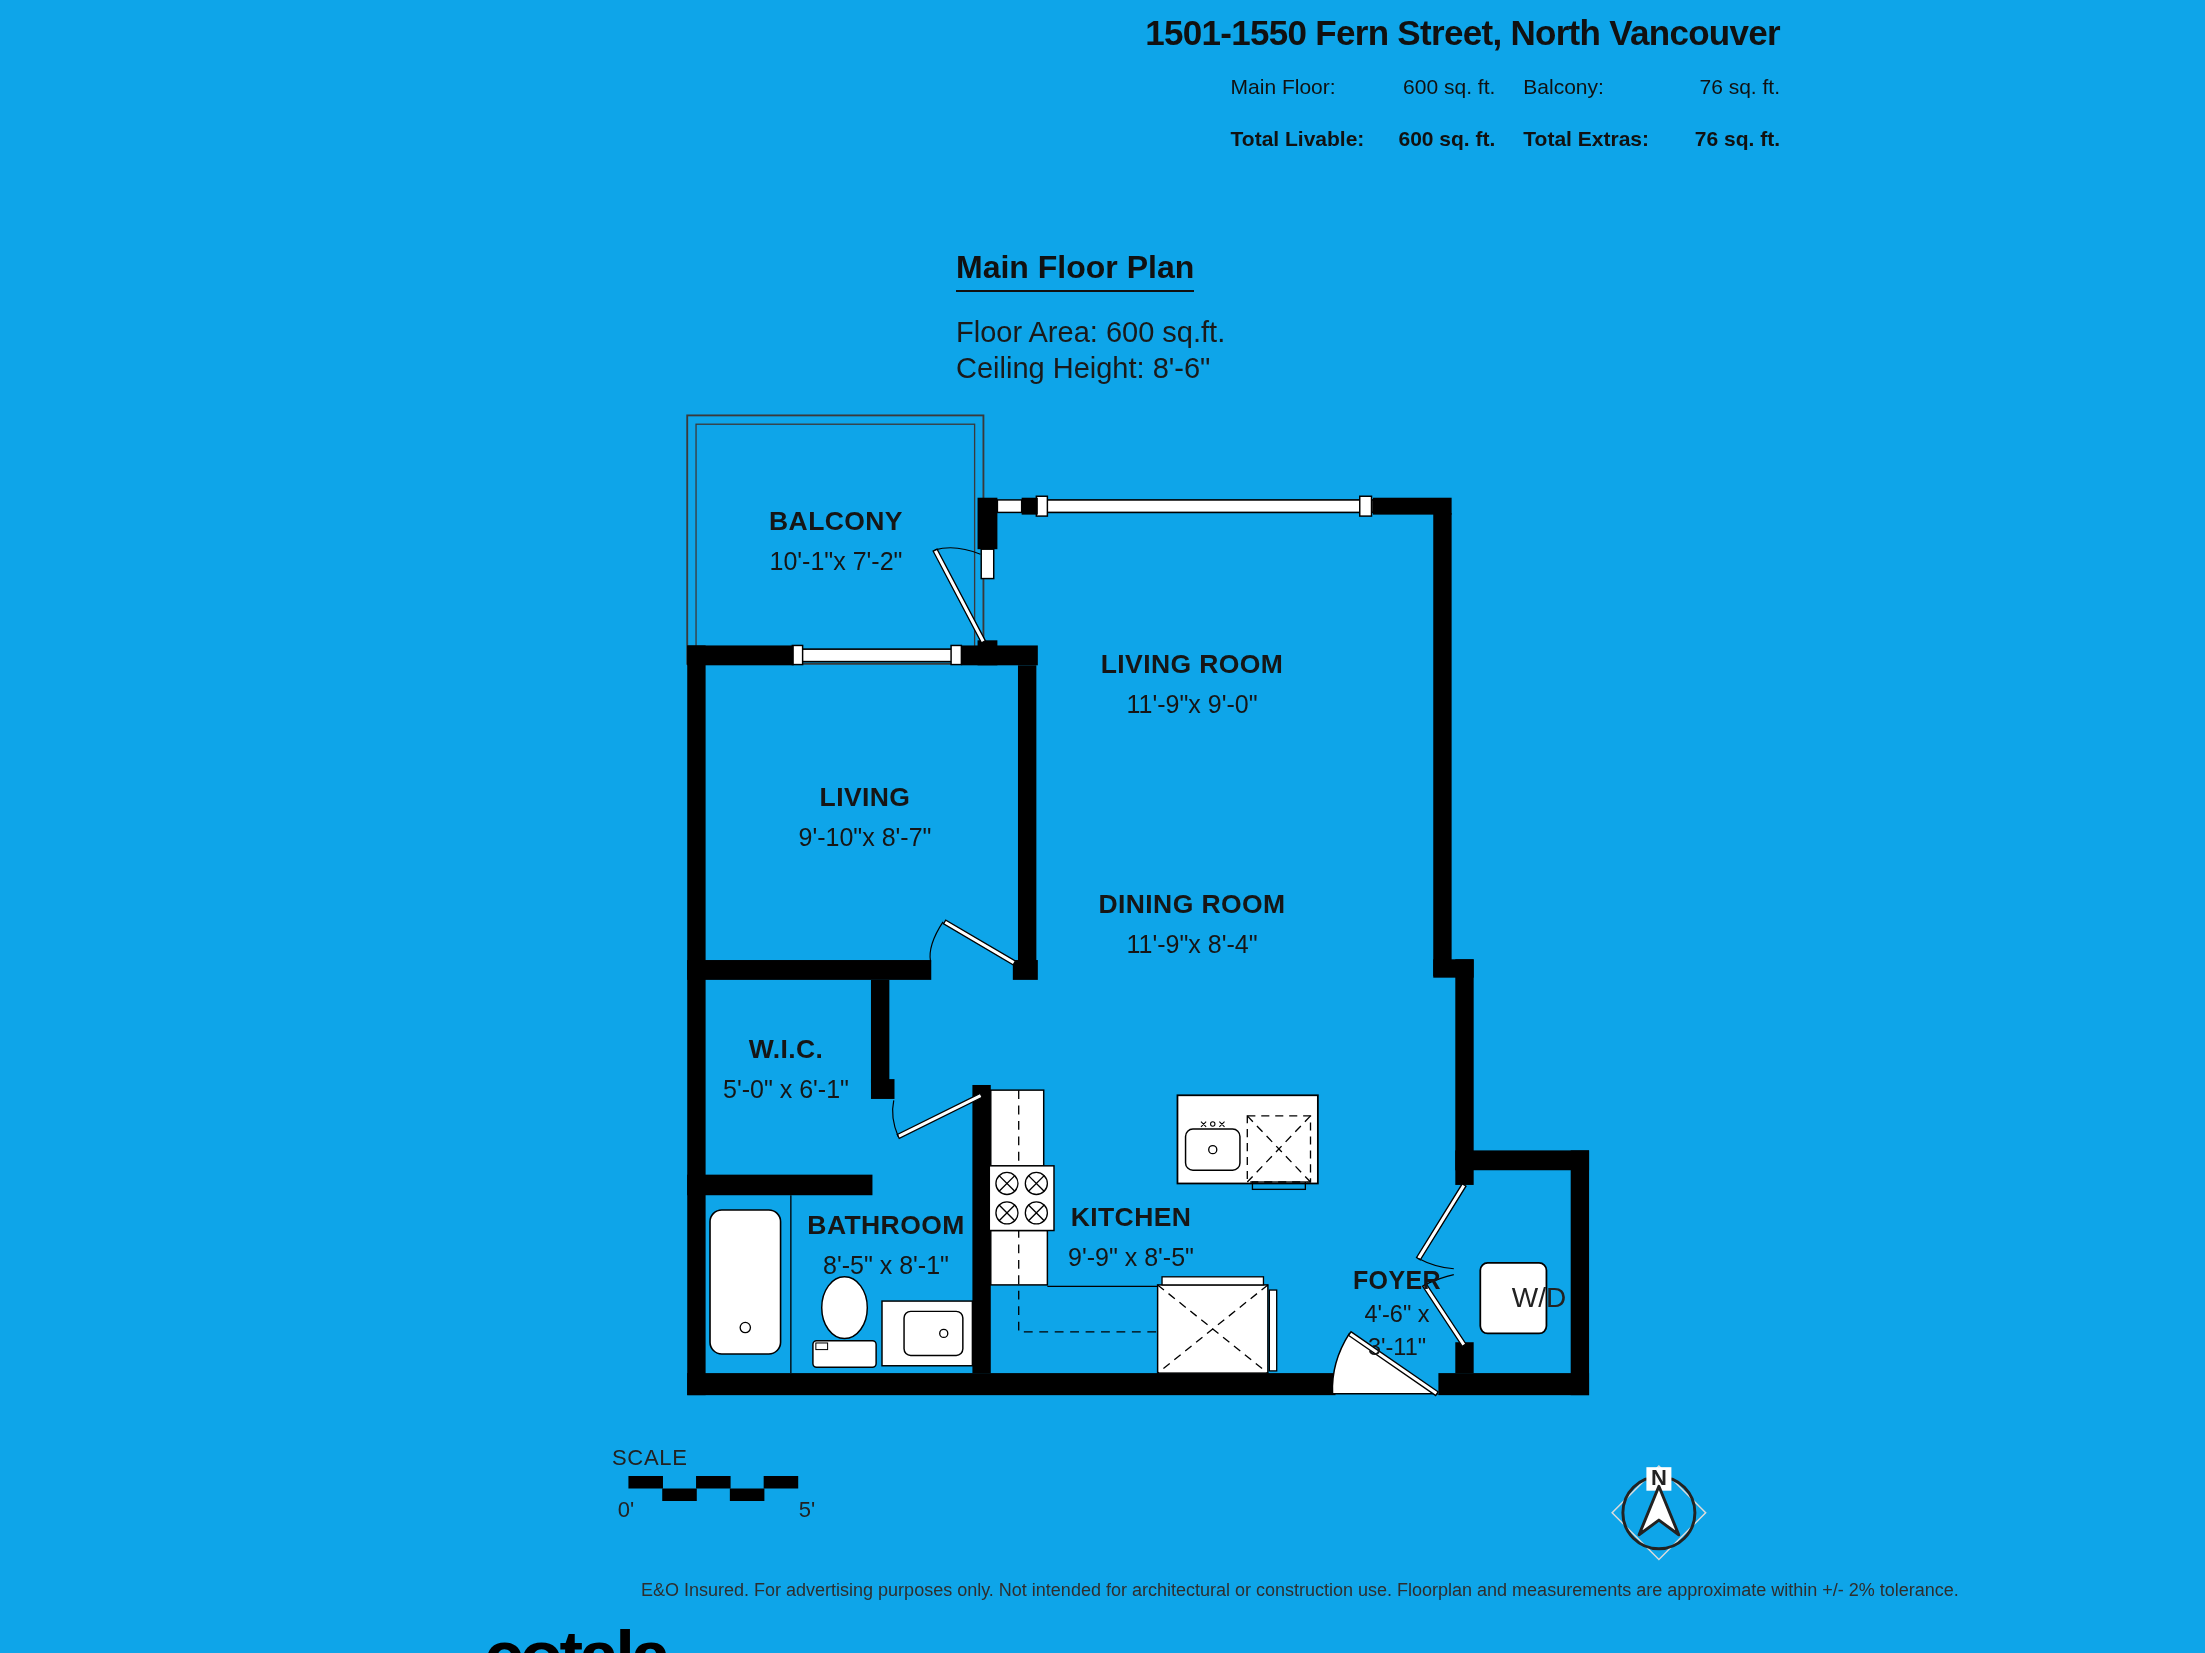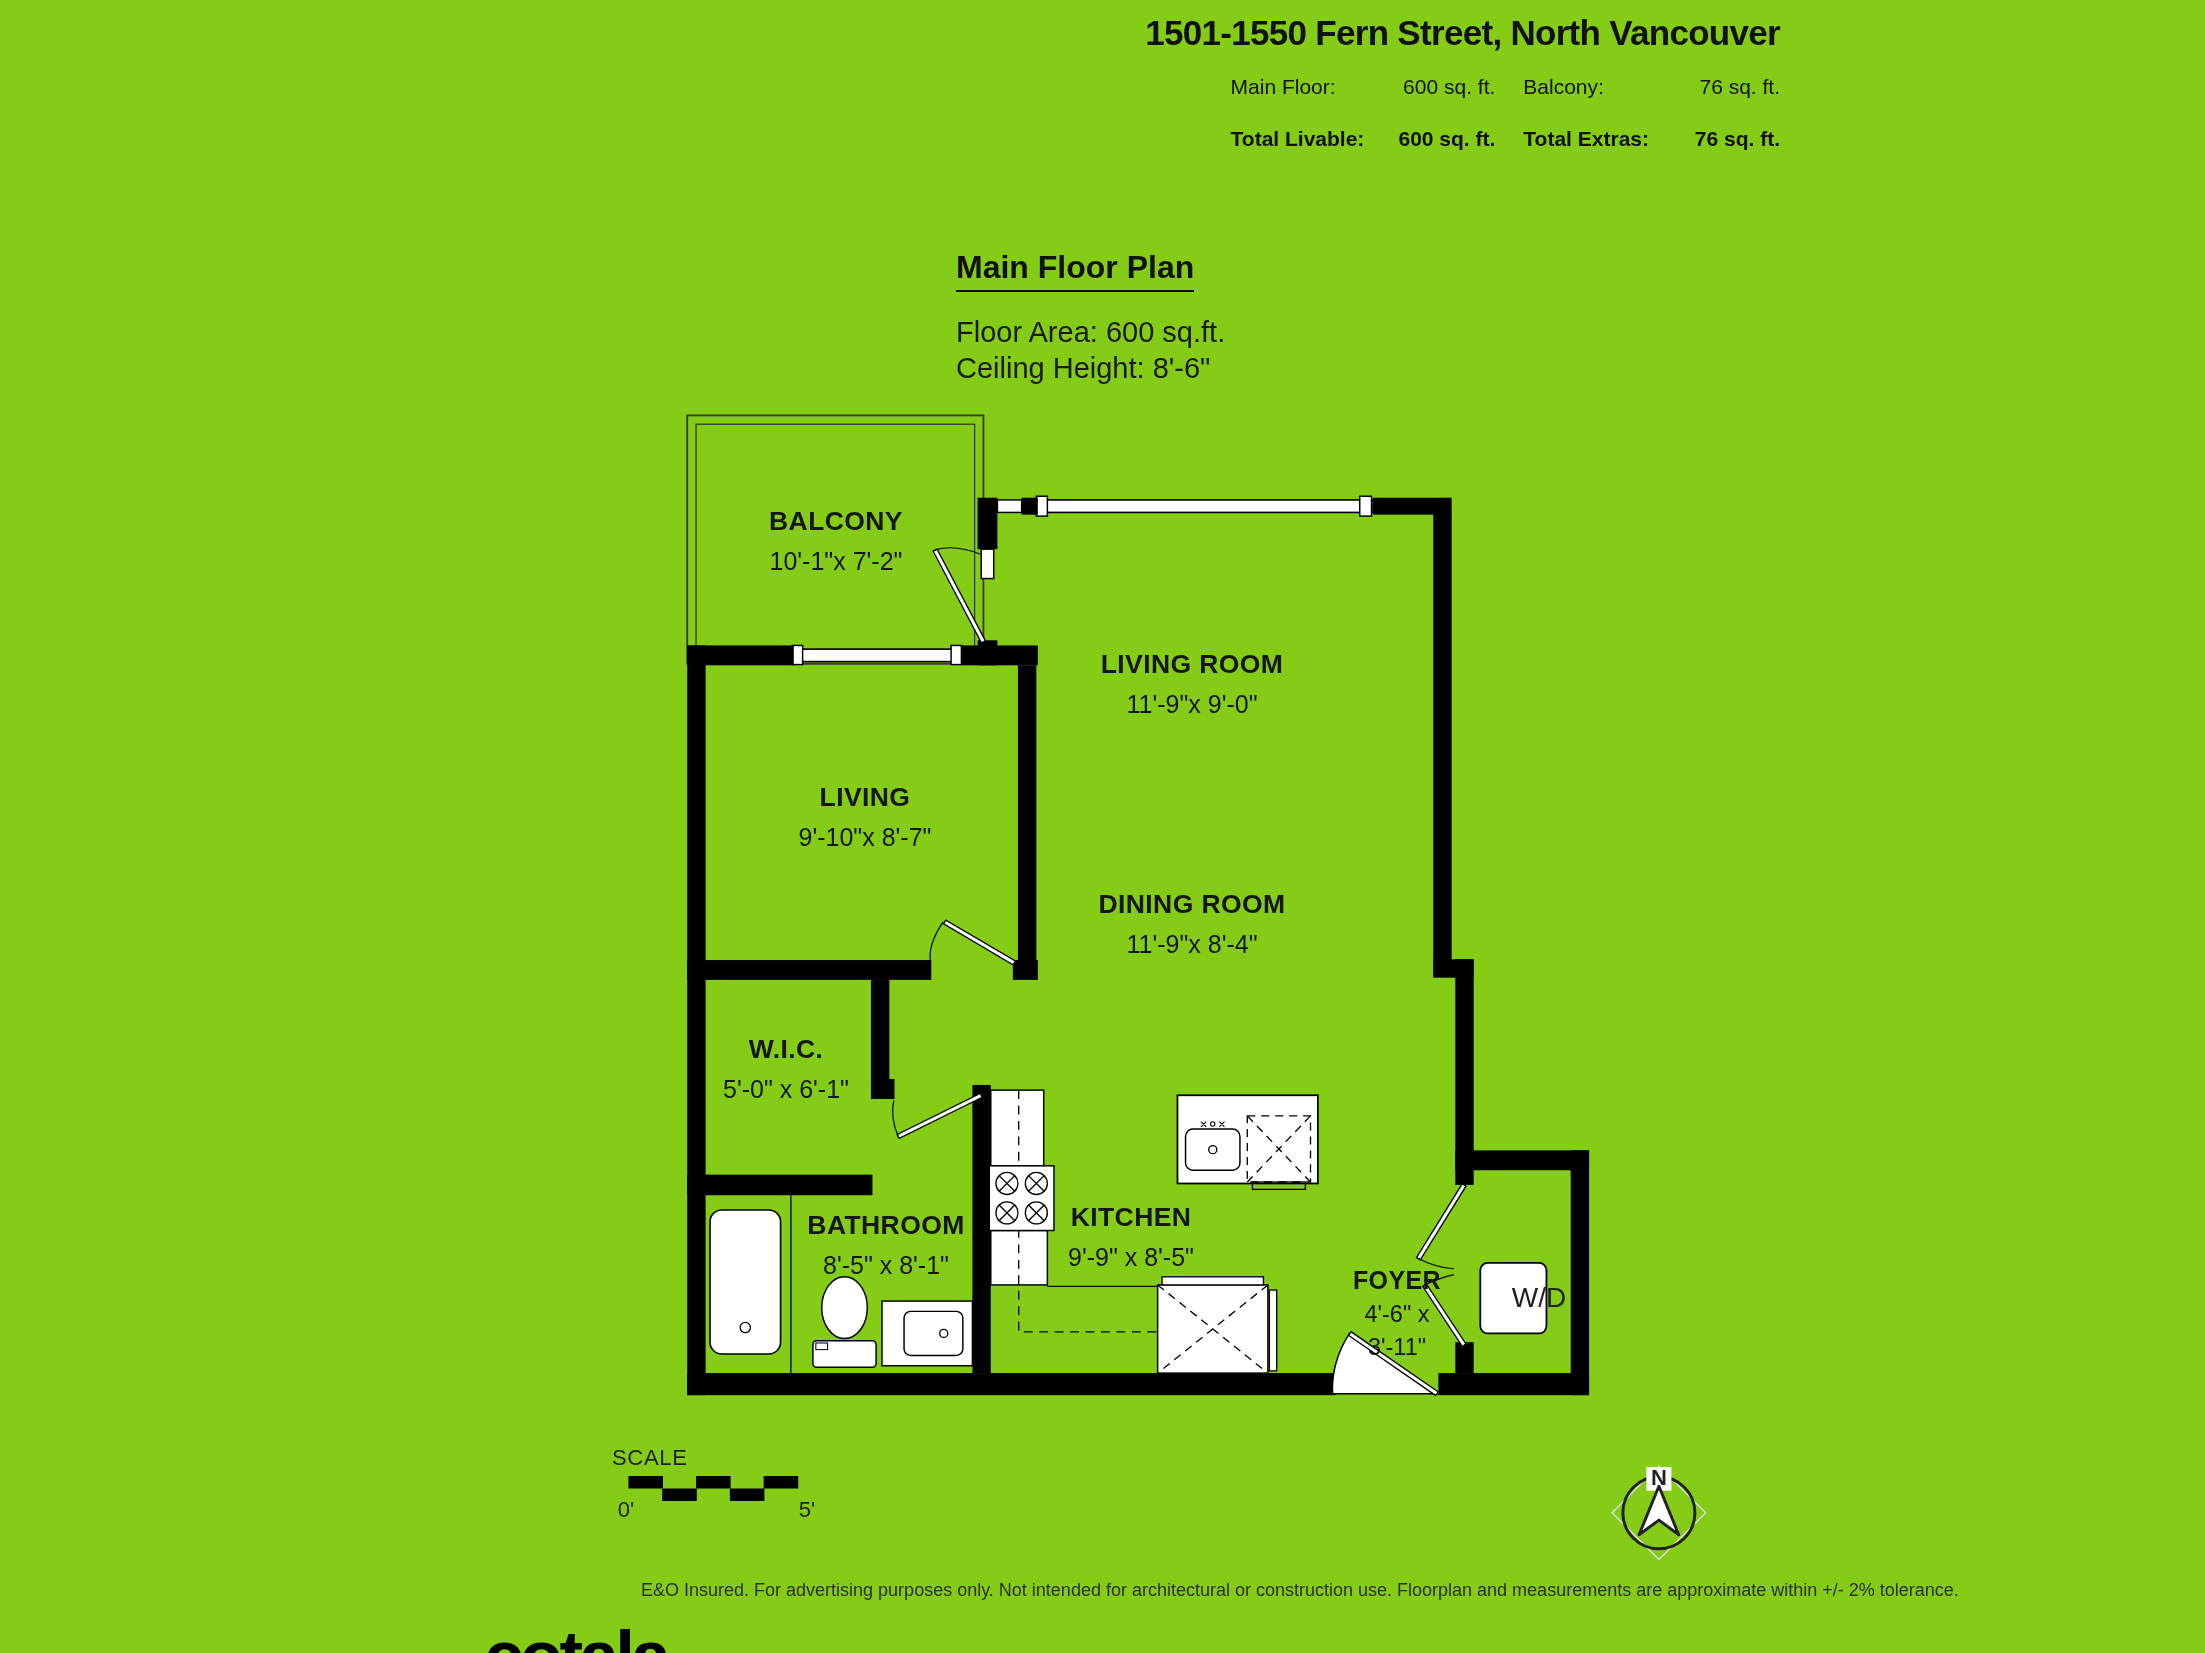--- a/index.html
+++ b/index.html
@@ -1,17 +1,17 @@
 <!DOCTYPE html>
 <html style="font-size:11.8px"><head>
 <meta charset="utf-8">
 <style>
   html,body{margin:0;padding:0;background:#ffffff;}
   .page{
-    position:relative;width:2205px;height:1654px;background:#84cc16;overflow:hidden;
+    position:relative;width:2205px;height:1654px;background:#0ea5e9;overflow:hidden;
     font-family:"Liberation Sans", sans-serif;color:#1a1a1a;
   }
   .abs{position:absolute;}
   svg{position:absolute;top:0;left:0;}
   
   .hdr-title{
     top:13.2px;right:425px;font-size:35px;font-weight:700;letter-spacing:-0.7px;
     white-space:nowrap;color:#111;
   }
   .hdr-stats{

